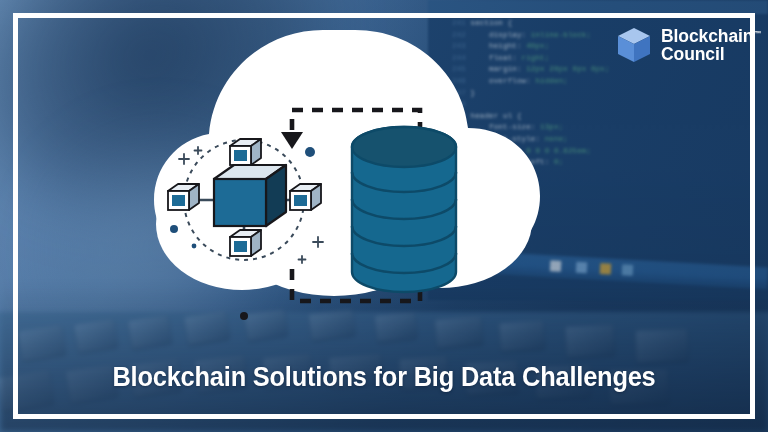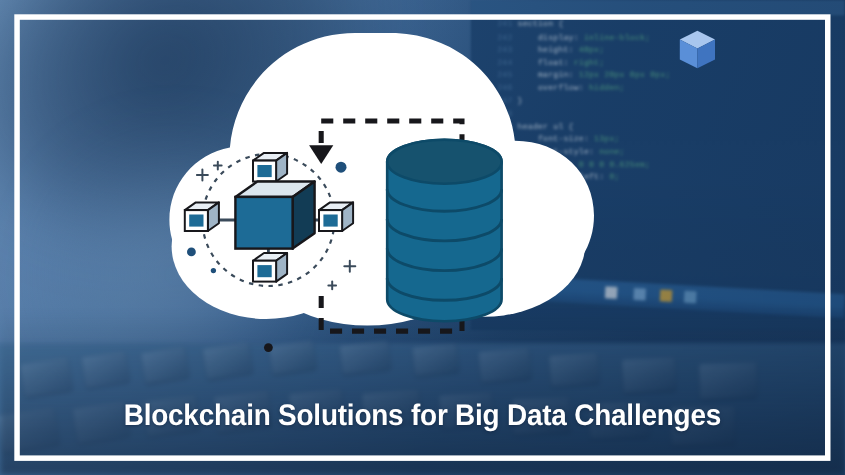--- a/index.html
+++ b/index.html
@@ -346,17 +346,21 @@
   </div>
 
   <div class="frame"></div>
 
   <div class="logo">
     <svg width="36" height="38" viewBox="0 0 36 38" xmlns="http://www.w3.org/2000/svg">
       <path d="M18 2 L34 10 L18 18 L2 10 Z" fill="#a8c6ee"></path>
       <path d="M2 10 L18 18 L18 36 L2 28 Z" fill="#5a8fd8"></path>
       <path d="M34 10 L18 18 L18 36 L34 28 Z" fill="#3f74c0"></path>
     </svg>
+    <div class="logo-text">
+      <div><span>Blockchain</span><span class="tm">™</span></div>
+      <div>Council</div>
+    </div>
   </div>
 
   <div class="headline">Blockchain Solutions for Big Data Challenges</div>
 
 </div>
 
 </body></html>

